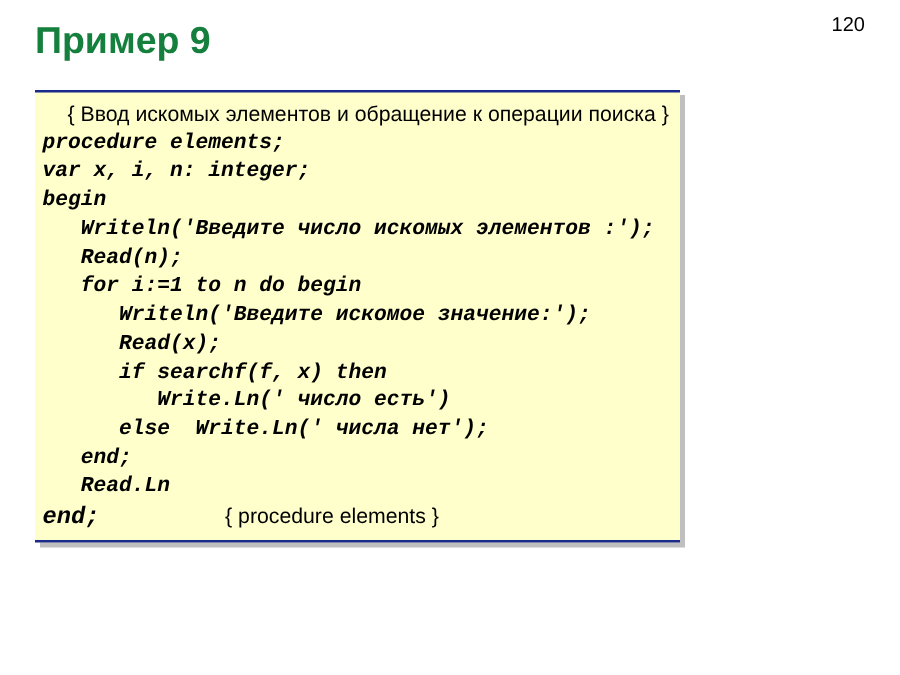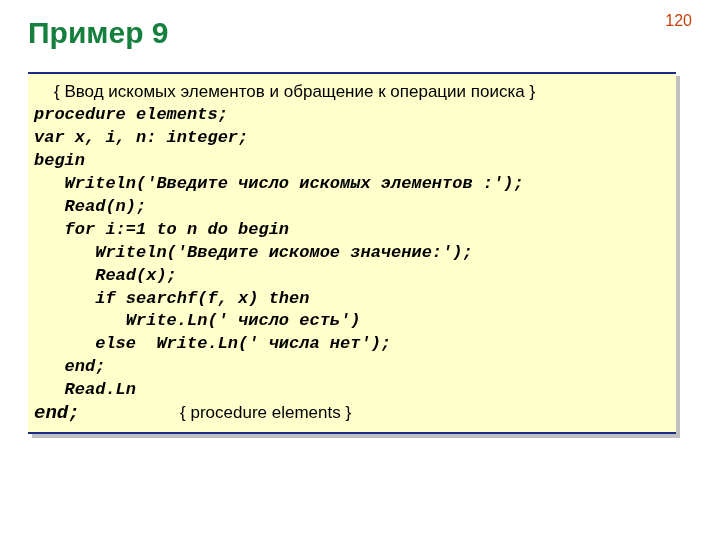--- a/index.html
+++ b/index.html
@@ -10,35 +10,35 @@
     background: #fff;
     font-family: Arial, "Helvetica Neue", Helvetica, sans-serif;
     overflow: hidden;
     position: relative;
   }
   .page-num {
     position: absolute;
     top: 12px;
     right: 28px;
     font-size: 16px;
-    color: #c2410c;
+    color: #000000;
   }
   .title {
     position: absolute;
     top: 16px;
     left: 28px;
     font-size: 30px;
     font-weight: bold;
     color: #15803d;
   }
   .code-box {
     position: absolute;
     top: 72px;
     left: 28px;
-    width: 648px;
+    width: 516px;
     background: #ffffcc;
     border-top: 2px solid #1a2a8a;
     border-bottom: 2px solid #1a2a8a;
     padding: 8px 24px 8px 6px;
     box-shadow: 4px 4px 0 rgba(0,0,0,0.25);
     box-sizing: border-box;
   }
   .code-box .cmt {
     font-family: Arial, sans-serif;
     font-size: 17px;

